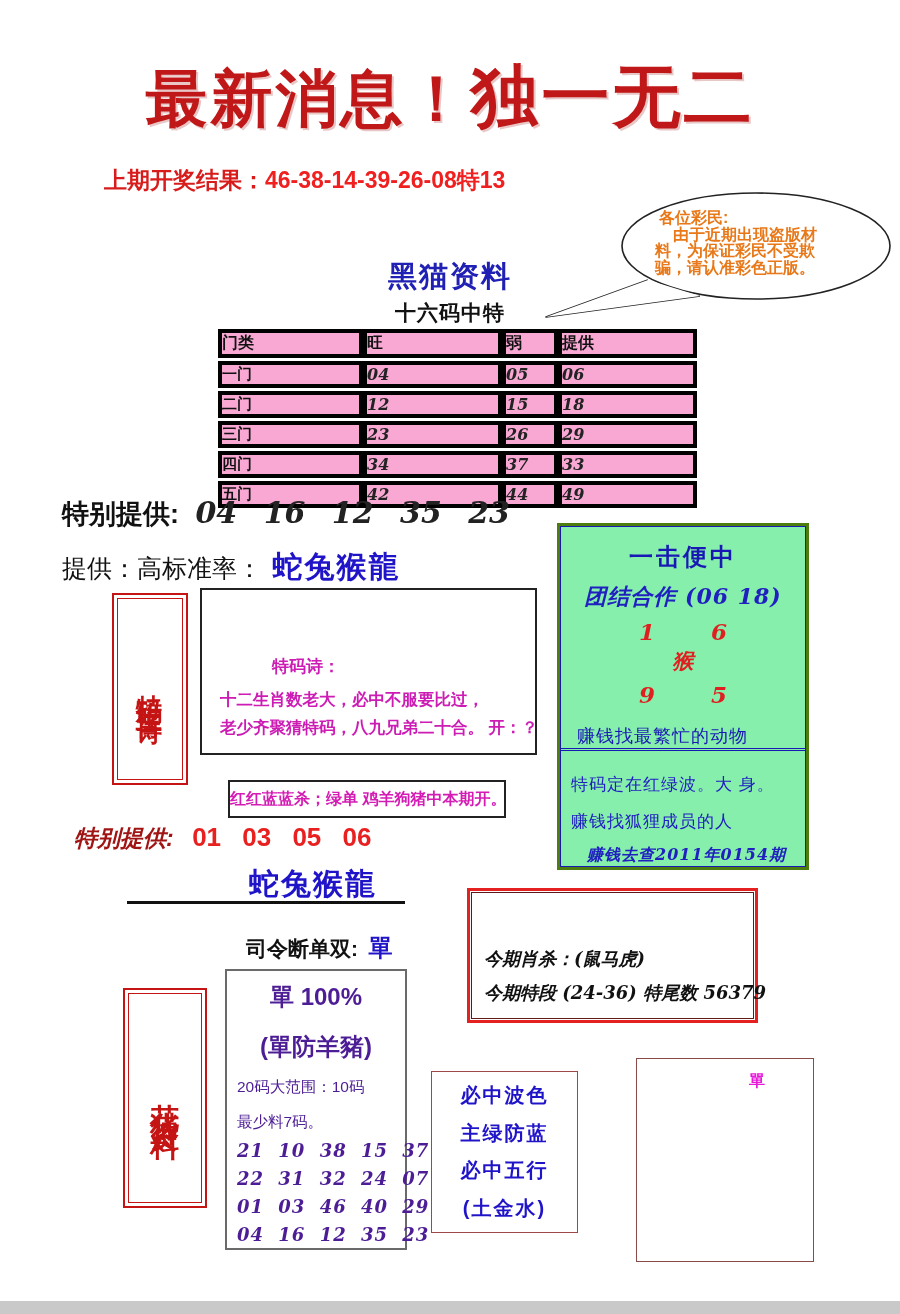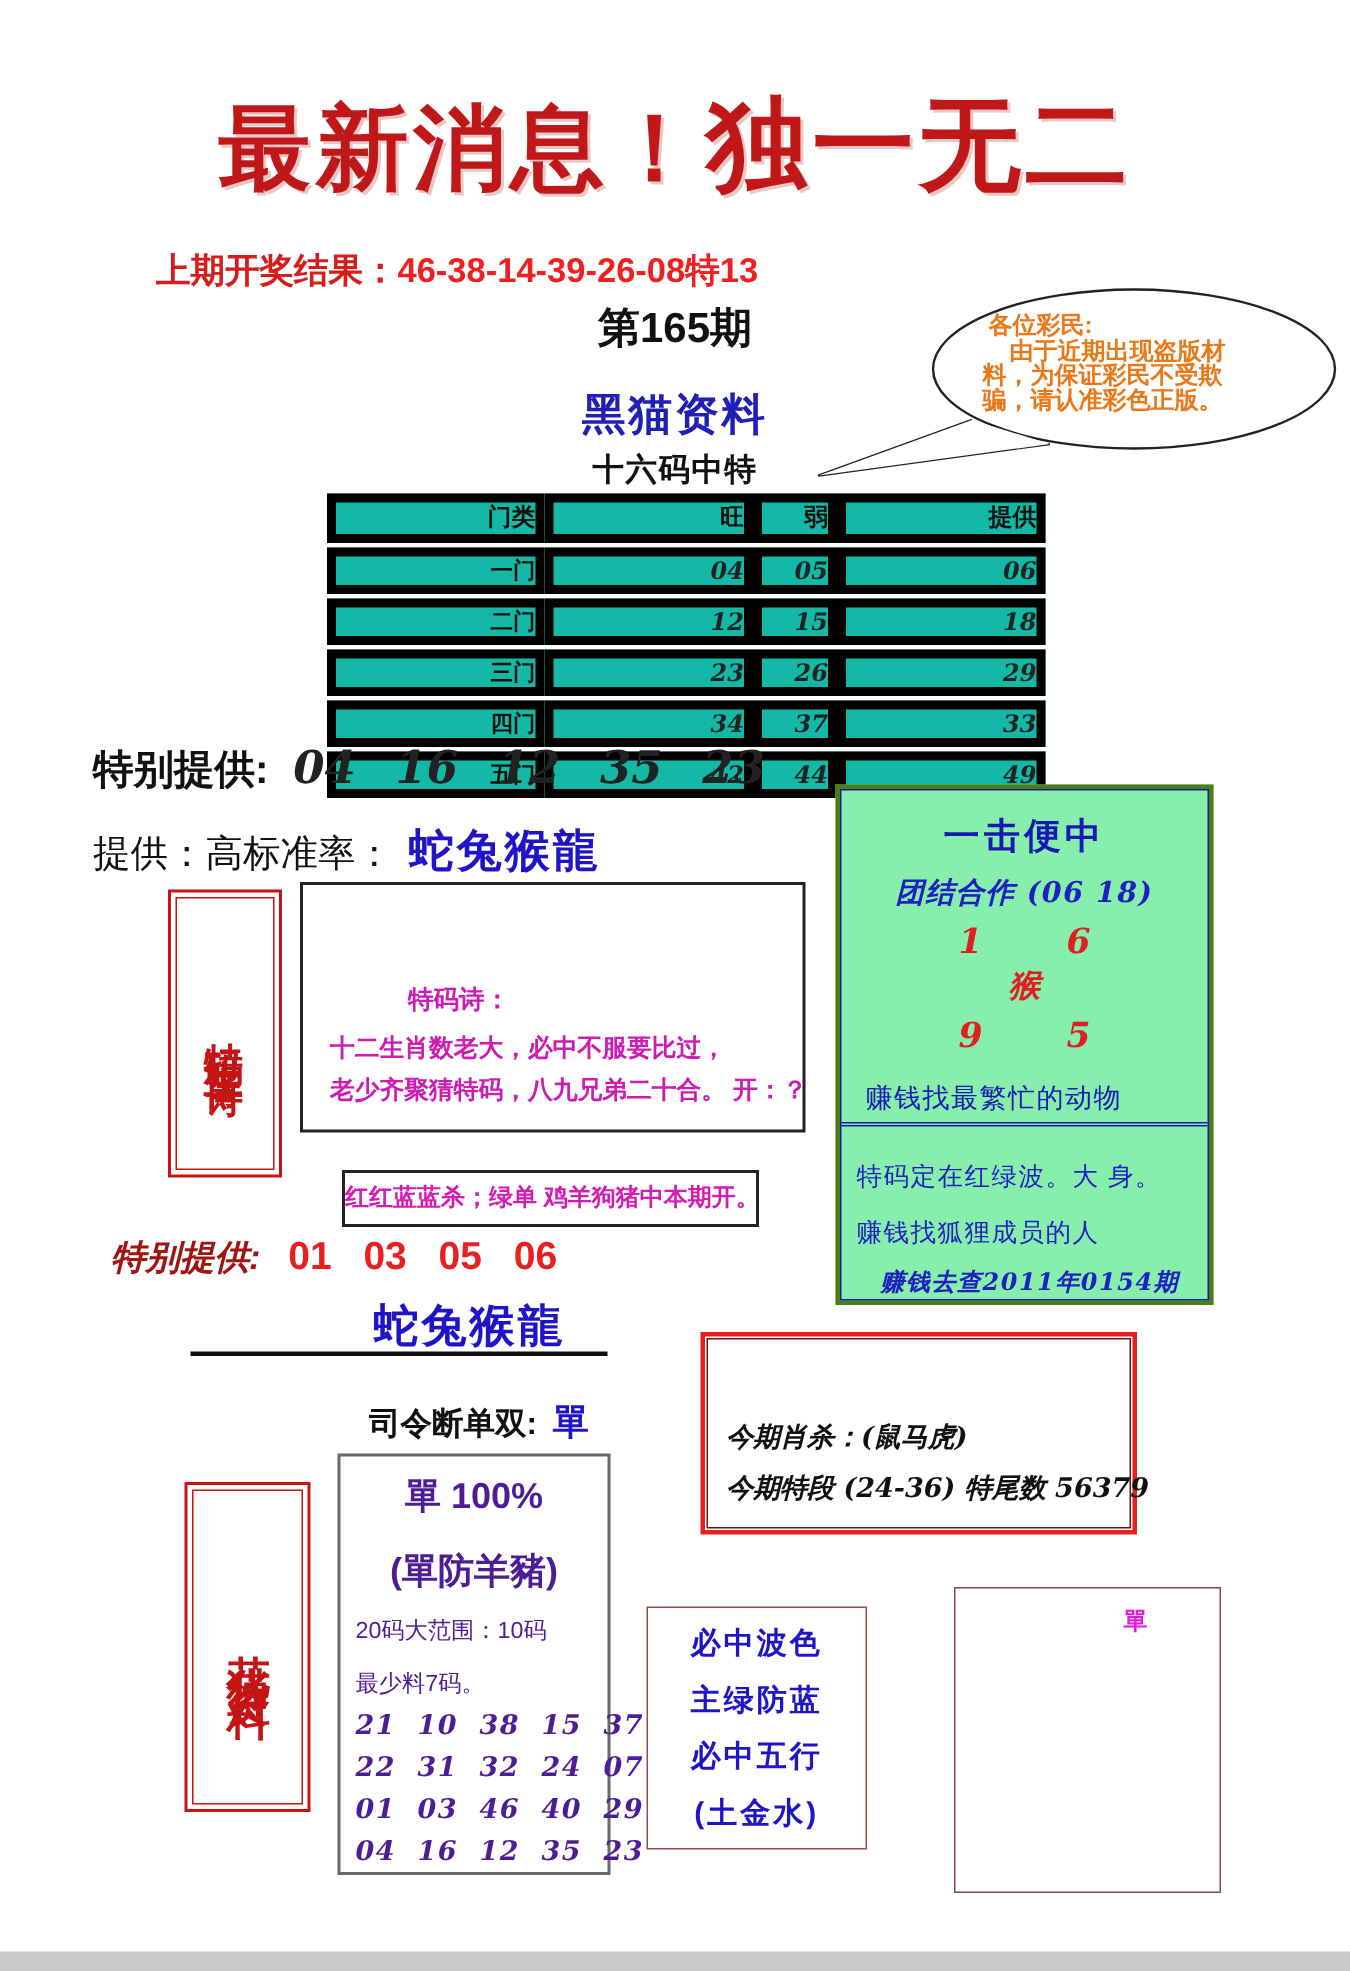--- a/index.html
+++ b/index.html
@@ -25,22 +25,22 @@
   .bubble-svg { left:440px; top:185px; }
   .bubble-text { left:655px; top:210px; width:212px; font-size:16px; font-weight:bold;
     color:#e87818; line-height:16.5px; }
   .bubble-text .l1 { margin-left:4px; }
   .bubble-text .l2 { margin-left:18px; }
   .site-name { top:257px; font-size:29px; font-weight:900; color:#2020b4; letter-spacing:2px; }
   .table-title { top:299px; font-size:21px; font-weight:bold; color:#111; letter-spacing:1px; }
 
   
   .sixteen { left:218px; top:326px; width:479px; border-collapse:separate; border-spacing:0 3px; }
-  .sixteen td { border:6px solid #000000; background:#14b8a6; height:24px;
-    text-align:right; vertical-align:middle; }
+  .sixteen td { border:4px solid #000000; background:#f9a8d4; height:24px;
+    text-align:left; vertical-align:middle; }
   .sixteen .hdr td { font-size:16px; font-weight:bold; color:#111; }
   .sixteen .lbl { font-size:15px; font-weight:bold; color:#111; }
   .sixteen .val { font-size:16px; color:#222; }
 
   .sp1 { left:62px; top:495px; white-space:nowrap; }
   .sp1 .lab { font-size:27px; font-weight:bold; color:#111; }
   .sp1 .nums { font-size:30px; color:#222; word-spacing:16px; margin-left:12px; }
   .provide { left:62px; top:547px; white-space:nowrap; }
   .provide .lab { font-size:25px; color:#111; }
   .provide .zod { font-size:30px; font-weight:900; color:#2014c8; margin-left:6px; letter-spacing:2px; }
@@ -70,21 +70,21 @@
   .zodiac2 { left:249px; top:864px; font-size:30px; font-weight:900; color:#2014c8; letter-spacing:2px; }
   .zline { left:127px; top:901px; width:278px; height:3px; background:#111; }
 
   
   .bluebox { left:557px; top:523px; width:252px; height:347px;
     border:3px solid #4d7c0f; padding:0; background:#86efac; }
   .bluebox .binner { width:100%; height:100%; border:1px solid #1818b4;
     display:flex; flex-direction:column; }
   .btop { height:229px; position:relative; text-align:center; }
   .btitle { margin-top:14px; font-size:24px; font-weight:900; color:#1818b4; letter-spacing:3px; }
-  .bsub { margin-top:9px; font-size:19px; color:#2020c0; letter-spacing:1px; }
+  .bsub { margin-top:9px; font-size:22px; color:#2020c0; letter-spacing:1px; }
   .bnumrow { margin-top:6px; display:flex; justify-content:center; gap:56px;
     font-size:23px; color:#e02020; }
   .bcenterzod { font-size:21px; color:#e02020; margin-top:2px; }
   .bfooter { margin-top:16px; text-align:left; padding-left:16px; font-size:18px;
     color:#1818b4; letter-spacing:1px; }
   .bbottom { flex:1; border-top:3px double #1818b4; padding:8px 10px 0 10px;
     color:#2020c0; text-align:left; }
   .bbottom .bl { font-size:17px; letter-spacing:1px; }
   .bbottom .bl1 { margin-top:14px; }
   .bbottom .bl2 { margin-top:14px; }
@@ -127,21 +127,20 @@
 <div id="page">
 
   <div class="abs center main-title">
     <span class="t1">最新消息！</span><span class="t2">独一无二</span>
   </div>
 
   <div class="abs last-result">
     <span>上期开奖结果：</span><span class="nums">46-38-14-39-26-08特13</span>
   </div>
 
-  <div class="abs center issue">第165期</div>
 
   <svg class="abs bubble-svg" width="460" height="145" viewBox="440 185 460 145">
     <path d="M 648 280 L 546 317 L 700 296" fill="#ffffff" stroke="#222" stroke-width="1.6" stroke-linejoin="round"></path>
     <ellipse cx="756" cy="246" rx="134" ry="53" fill="#ffffff" stroke="#222" stroke-width="1.6"></ellipse>
     <path d="M 648 280 L 546 317 L 700 296" fill="#ffffff" stroke="none"></path>
   </svg>
   <div class="abs bubble-text">
     <div class="l1">各位彩民:</div>
     <div class="l2">由于近期出现盗版材</div>
     <div>料，为保证彩民不受欺</div>

